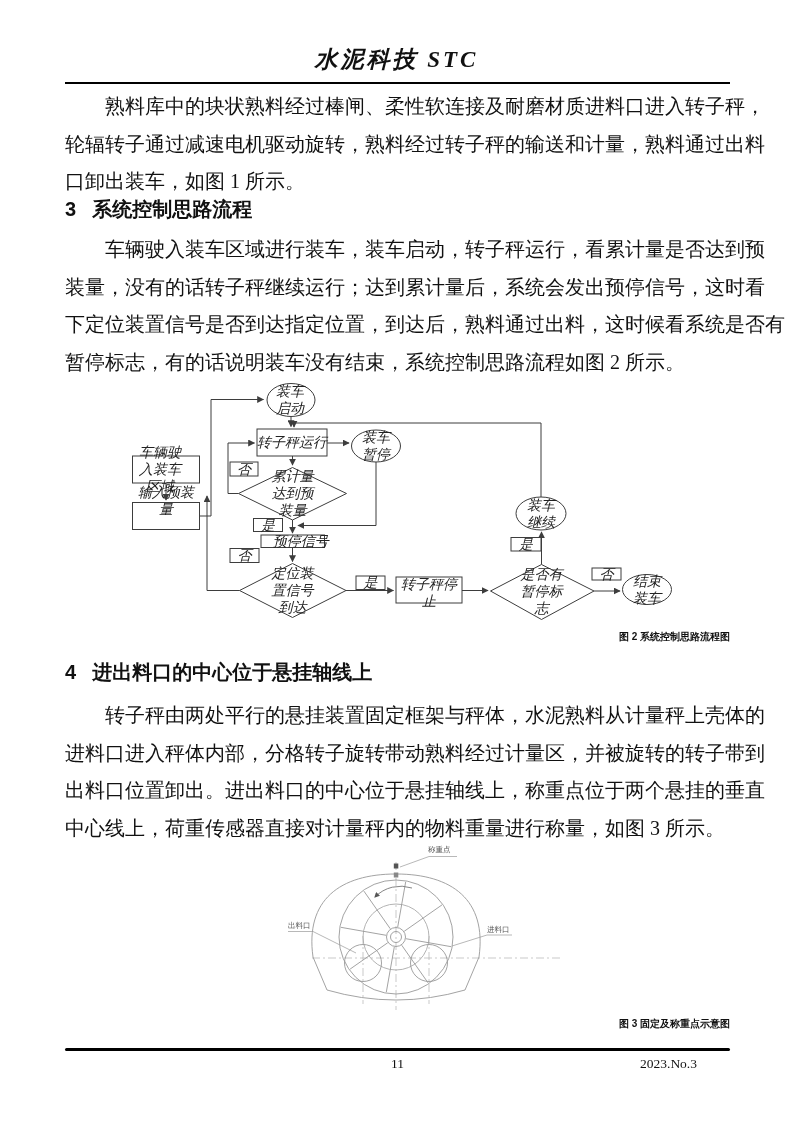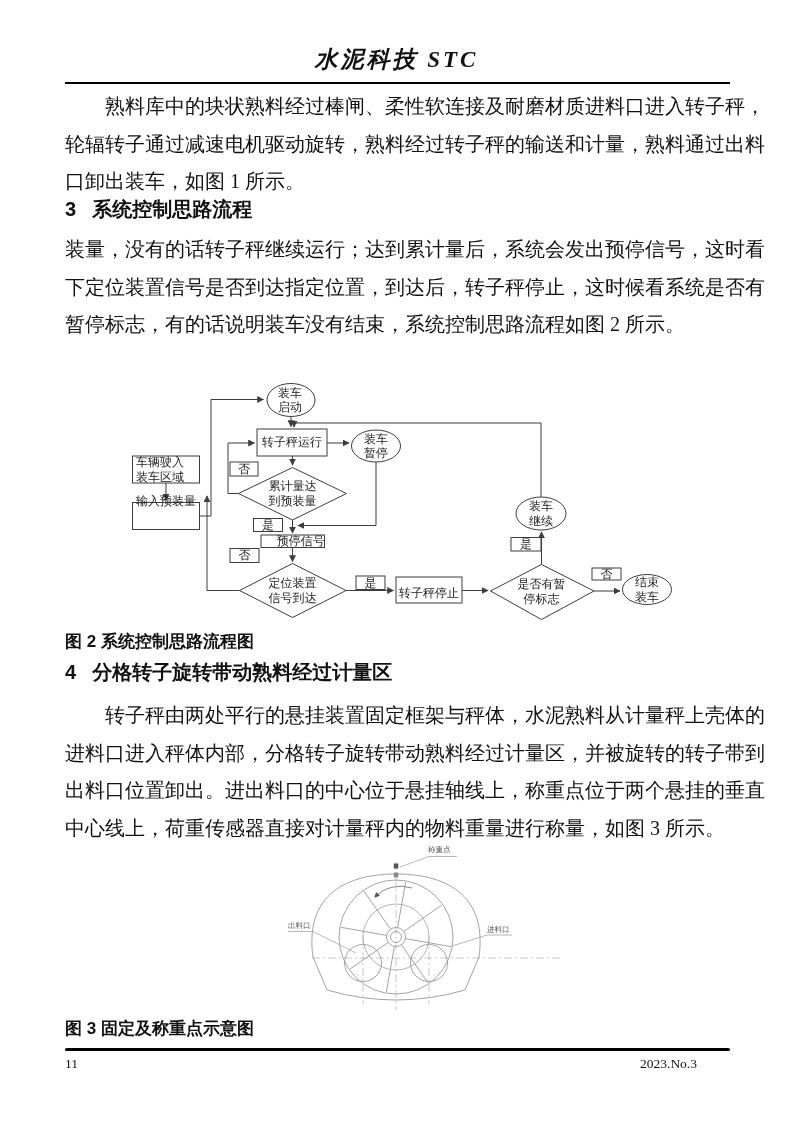--- a/index.html
+++ b/index.html
@@ -10,32 +10,32 @@
   .hrule{position:absolute;left:65px;width:665px;height:2px;background:#000;}
   .para{position:absolute;left:65px;width:665px;}
   .bline{height:37.5px;line-height:37.5px;font-size:20px;
          text-align:justify;text-align-last:justify;white-space:nowrap;}
   .bline.lastline{text-align-last:left;}
   .bline.indent{text-indent:2em;}
   .shead{position:absolute;left:65px;width:665px;height:26px;line-height:26px;
          font-family:"Liberation Sans","DejaVu Sans",sans-serif;
          font-size:20px;font-weight:bold;}
   .shead .hnum{margin-right:16px;}
-  .caption{position:absolute;left:65px;width:665px;text-align:left;
+  .caption{position:absolute;left:65px;width:665px;text-align:right;
            font-family:"Liberation Sans","DejaVu Sans",sans-serif;
-           font-size:17px;font-weight:600;}
+           font-size:10px;font-weight:600;}
   .figwrap{position:absolute;}
   .figwrap svg{position:absolute;left:0;top:0;}
   .fnode{position:absolute;display:flex;align-items:center;justify-content:center;
          text-align:center;font-family:"Liberation Sans","DejaVu Sans",sans-serif;
-         font-size:12px;line-height:1.2;color:#222;}
+         font-size:14px;line-height:1.2;color:#222;font-style:italic;}
   .dlabel{position:absolute;font-family:"Liberation Sans","DejaVu Sans",sans-serif;
           font-size:7.5px;color:#555;white-space:nowrap;}
   .frule{position:absolute;left:65px;width:665px;height:3px;background:#000;border-radius:2px;}
-  .pagenum{position:absolute;left:65px;width:665px;text-align:left;font-size:13.5px;}
+  .pagenum{position:absolute;left:65px;width:665px;text-align:center;font-size:13.5px;}
   .issue{position:absolute;right:96px;font-size:13.5px;}
 </style>
 </head>
 <body>
 
 <div class="page">
 
   <div class="title">水泥科技 STC</div>
   <div class="hrule" style="top:82px"></div>
 
@@ -43,22 +43,23 @@
     <div class="bline indent">熟料库中的块状熟料经过棒闸、柔性软连接及耐磨材质进料口进入转子秤，</div>
     <div class="bline">轮辐转子通过减速电机驱动旋转，熟料经过转子秤的输送和计量，熟料通过出料</div>
     <div class="bline lastline">口卸出装车，如图 1 所示。</div>
   </div>
 
   <div class="shead" style="top:196px">
     <span class="hnum">3</span><span>系统控制思路流程</span>
   </div>
 
   <div class="para" style="top:231px">
+    <div class="bline indent">车辆驶入装车区域进行装车，装车启动，转子秤运行，看累计量是否达到预</div>
     <div class="bline">装量，没有的话转子秤继续运行；达到累计量后，系统会发出预停信号，这时看</div>
-    <div class="bline">下定位装置信号是否到达指定位置，到达后，转子秤停止，这时候看系统是否有</div>
+    <div class="bline">下定位装置信号是否到达指定位置，到达后，熟料通过出料，这时候看系统是否有</div>
     <div class="bline lastline">暂停标志，有的话说明装车没有结束，系统控制思路流程如图 2 所示。</div>
   </div>
 
   <div class="figwrap" style="left:60px;top:380px;width:680px;height:252px">
     <svg width="680" height="252" viewBox="60 380 680 252">
       <defs>
         <marker id="ah" viewBox="0 0 10 10" refX="9" refY="5" markerWidth="7" markerHeight="7" orient="auto-start-reverse">
           <path d="M0 0 L10 5 L0 10 z" fill="#3d3d3d"></path>
         </marker>
       </defs>
@@ -115,21 +116,21 @@
     <div class="fnode" style="left:170px;top:82px;width:28px;height:14px">否</div>
     <div class="fnode" style="left:193.5px;top:138.5px;width:29px;height:13px">是</div>
     <div class="fnode" style="left:170px;top:168.5px;width:29px;height:14px">否</div>
     <div class="fnode" style="left:296px;top:196px;width:29px;height:13.5px">是</div>
     <div class="fnode" style="left:451px;top:157.5px;width:30px;height:13.5px">是</div>
     <div class="fnode" style="left:532px;top:188px;width:29px;height:12px">否</div>
   </div>
   <div class="caption" style="top:630px">图 2 系统控制思路流程图</div>
 
   <div class="shead" style="top:659px">
-    <span class="hnum">4</span><span>分格转子旋转带动熟料经过计量区</span>
+    <span class="hnum">4</span><span>进出料口的中心位于悬挂轴线上</span>
   </div>
 
   <div class="para" style="top:697px">
     <div class="bline indent">转子秤由两处平行的悬挂装置固定框架与秤体，水泥熟料从计量秤上壳体的</div>
     <div class="bline">进料口进入秤体内部，分格转子旋转带动熟料经过计量区，并被旋转的转子带到</div>
     <div class="bline">出料口位置卸出。进出料口的中心位于悬挂轴线上，称重点位于两个悬挂的垂直</div>
     <div class="bline lastline">中心线上，荷重传感器直接对计量秤内的物料重量进行称量，如图 3 所示。</div>
   </div>
 
   <div class="figwrap" style="left:285px;top:838px;width:300px;height:178px">

